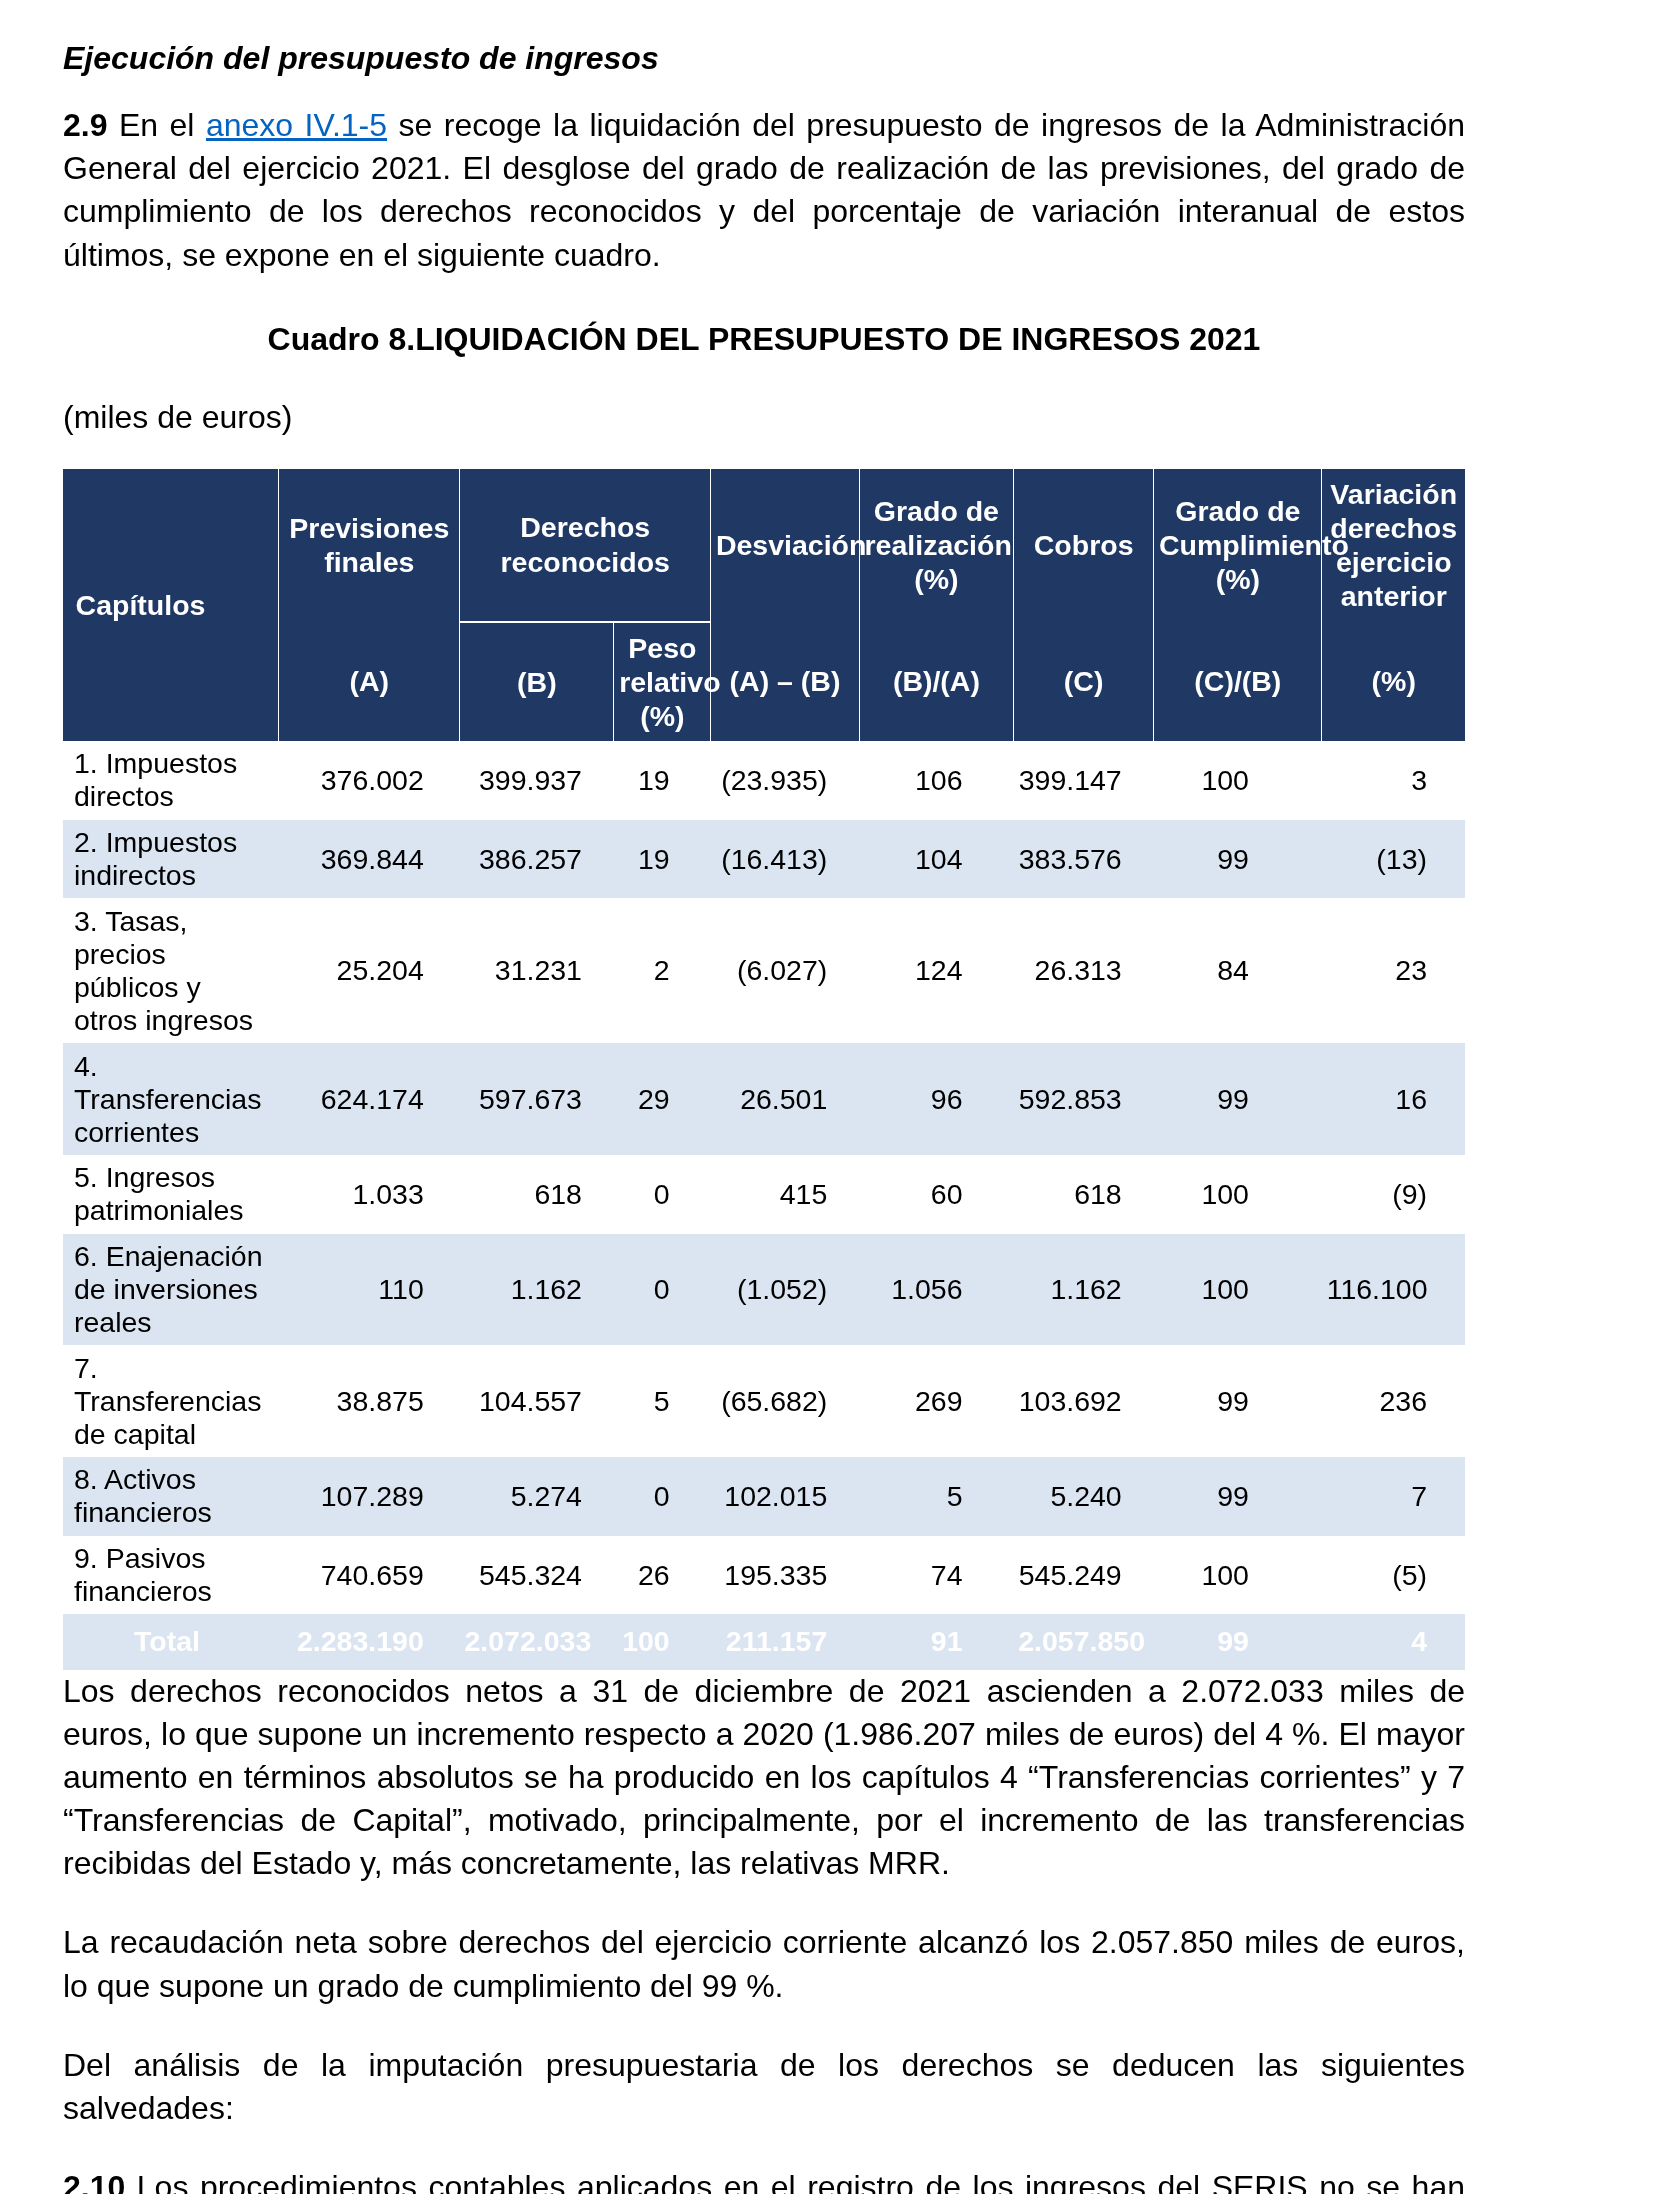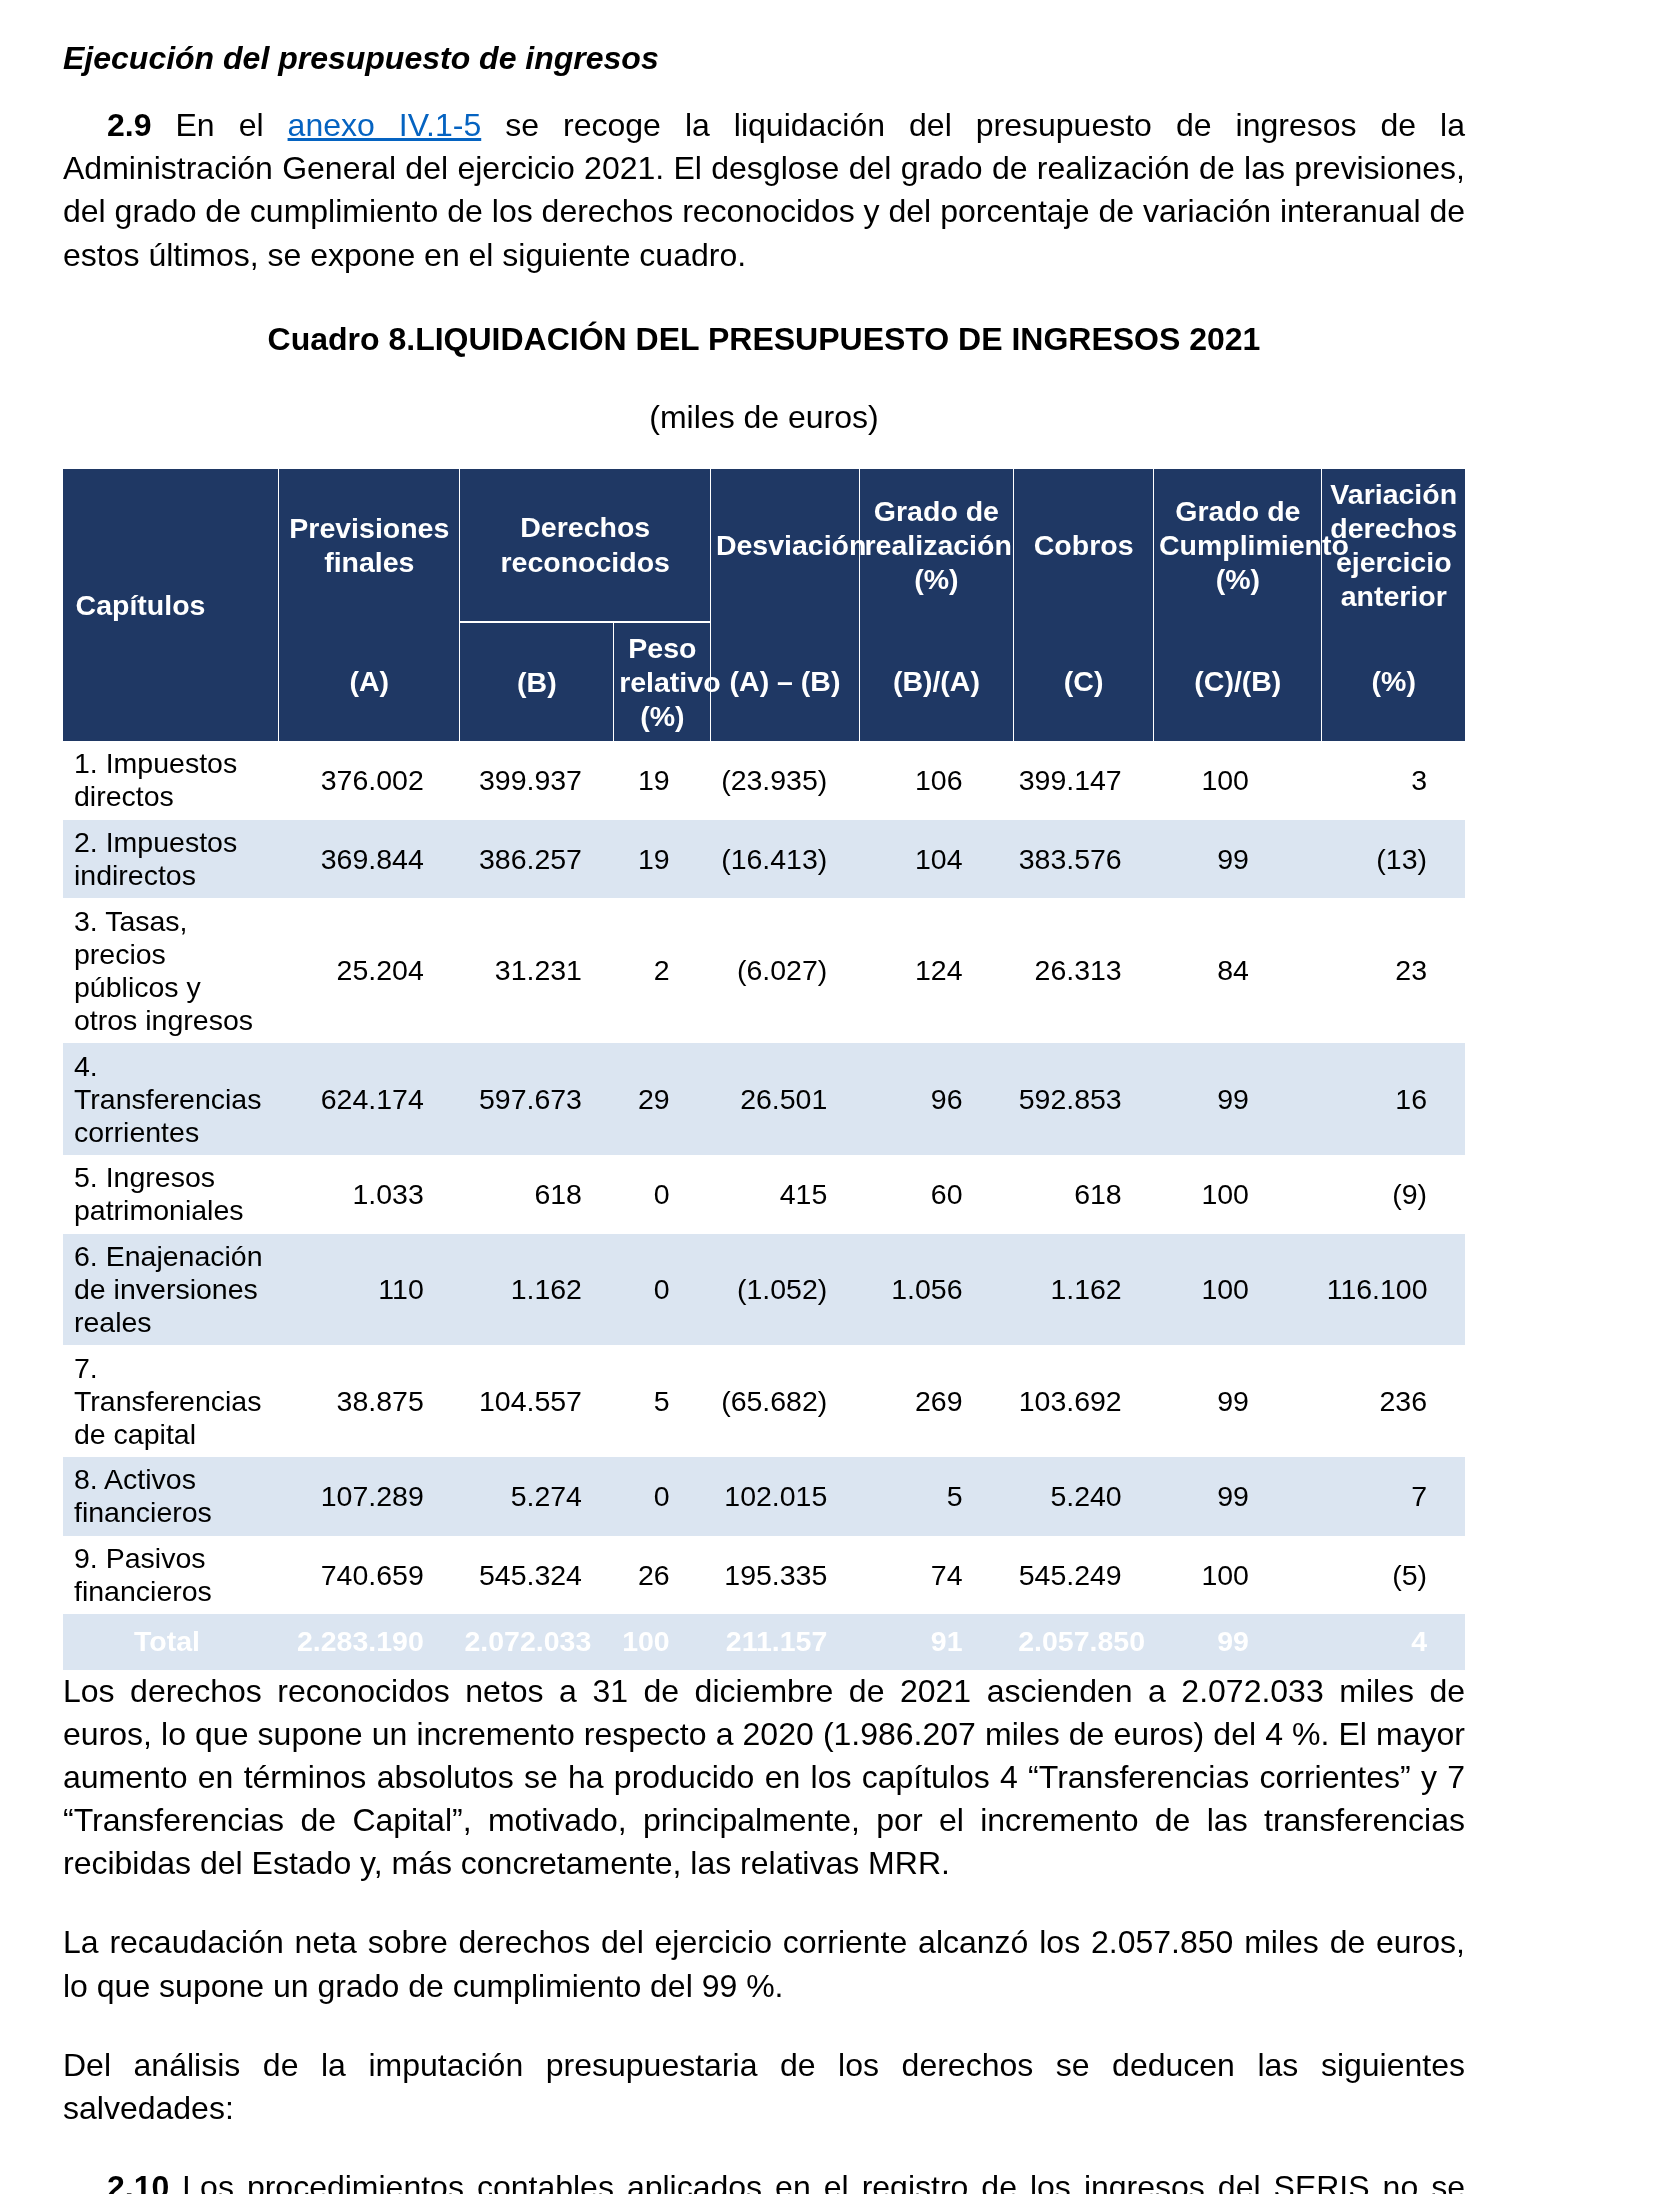--- a/index.html
+++ b/index.html
@@ -17,32 +17,32 @@
     font-weight: bold;
     font-style: italic;
     margin-bottom: 27px;
   }
   p.body-par {
     font-size: 32px;
     line-height: 1.35;
     text-align: justify;
     margin-bottom: 36px;
   }
-  p.body-par b { font-weight: bold; margin-left: 44px; }
+  p.body-par b { font-weight: bold; }
   a.doc-link { color: #0563c1; text-decoration: underline; cursor: pointer; }
 
   .table-caption {
     text-align: center;
     font-size: 32px;
     font-weight: bold;
     margin: 44px 0 41px 0;
   }
   .table-caption .cap-label { display: inline-block; }
   .table-units {
-    text-align: center;
+    text-align: left;
     font-size: 32px;
     margin-bottom: 33px;
   }
 
   table.budget {
     width: 100%;
     border-collapse: collapse;
     table-layout: fixed;
   }
   col.c1 { width: 15.4%; }

